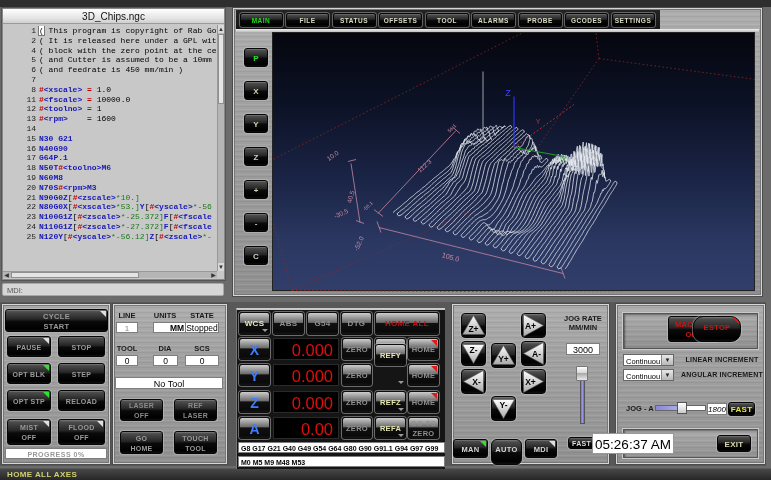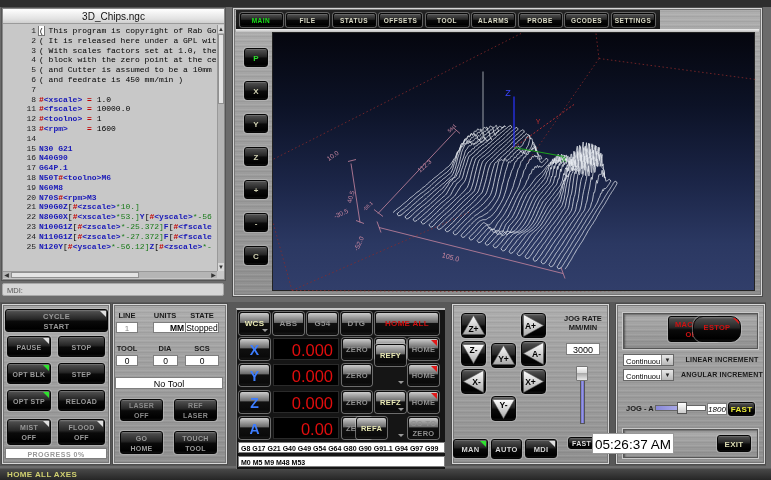--- a/index.html
+++ b/index.html
@@ -33,21 +33,20 @@
 <div class="abs" style="left:0;top:468px;width:771px;height:12px;background:linear-gradient(180deg,#484848,#262626);border-top:1px solid #5a5a5a;">
  <span style="position:absolute;left:7px;top:1px;font-size:8px;font-weight:bold;color:#cfcf70;letter-spacing:0.4px;">HOME ALL AXES</span>
 </div>
 <div class="abs" style="left:0;top:302px;width:766px;height:164px;background:#585858;"></div>
 
 <div class="abs" style="left:2px;top:8px;width:223px;height:272px;background:#c8c8c8;border:1px solid #888;box-shadow:0 0 0 1px #555;">
  <div class="abs" style="left:0;top:0;width:221px;height:15px;background:linear-gradient(180deg,#fff,#e2e2e2 70%,#cfcfcf);border-bottom:1px solid #9a9a9a;text-align:center;font-size:10px;color:#111;line-height:15px;">3D_Chips.ngc</div>
  <div class="abs mono" style="left:0;top:17px;width:214px;height:245px;overflow:hidden;font-size:8px;">
   <div class="cl"><span class="ln">1</span><span class="tcur">(</span><span class="tk"> This program is copyright of Rab Gordon</span></div>
       <div class="cl"><span class="ln">2</span><span class="tk">( It is released here under a GPL witho</span></div>
-      <div class="cl"><span class="ln">3</span><span class="tk">( With scales factors set at 1.0, the</span></div>
       <div class="cl"><span class="ln">4</span><span class="tk">( block with the zero point at the ce</span></div>
       <div class="cl"><span class="ln">5</span><span class="tk">( and Cutter is assumed to be a 10mm</span></div>
       <div class="cl"><span class="ln">6</span><span class="tk">( and feedrate is 450 mm/min )</span></div>
       <div class="cl"><span class="ln">7</span></div>
       <div class="cl"><span class="ln">8</span><span class="tr">#</span><span class="tb">&lt;xscale&gt;</span><span class="tk"> </span><span class="tr">=</span><span class="tk"> 1.0</span></div>
       <div class="cl"><span class="ln">11</span><span class="tr">#</span><span class="tb">&lt;fscale&gt;</span><span class="tk"> </span><span class="tr">=</span><span class="tk"> 10000.0</span></div>
       <div class="cl"><span class="ln">12</span><span class="tr">#</span><span class="tb">&lt;toolno&gt;</span><span class="tk"> </span><span class="tr">=</span><span class="tk"> 1</span></div>
       <div class="cl"><span class="ln">13</span><span class="tr">#</span><span class="tb">&lt;rpm&gt;</span><span class="tk">    </span><span class="tr">=</span><span class="tk"> 1600</span></div>
       <div class="cl"><span class="ln">14</span></div>
       <div class="cl"><span class="ln">15</span><span class="tb">N30 G21</span></div>
@@ -186,21 +185,21 @@
 <div class="abs gb" style="left:408px;top:364px;width:31px;height:22px;font-size:7.5px;letter-spacing:0.3px;line-height:10.0px;padding-top:6.0px;color:#8f8f8f;">HOME<div class="notch nR"></div></div>
 <div class="abs gb" style="left:239px;top:390.5px;width:31px;height:22px;font-size:14px;letter-spacing:0px;line-height:10.0px;padding-top:6.0px;color:#3d7dff;">Z</div>
 <div class="abs" style="left:273px;top:390.5px;width:66px;height:22px;background:#000;border:1px solid #2a2a2a;color:#e00d0d;font-size:16.5px;text-align:right;line-height:22px;padding-right:5px;">0.000</div>
 <div class="abs gb" style="left:342px;top:390.5px;width:30px;height:22px;font-size:7.5px;letter-spacing:0.3px;line-height:10.0px;padding-top:6.0px;color:#8f8f8f;">ZERO</div>
 <div class="abs gb" style="left:375px;top:390.5px;width:31px;height:22px;font-size:7.5px;letter-spacing:0.3px;line-height:10.0px;padding-top:6.0px;color:#e6e6b2;">REFZ</div>
 <div class="abs" style="left:398px;top:407.5px;width:0;height:0;border:3px solid transparent;border-top-color:#999;"></div>
 <div class="abs gb" style="left:408px;top:390.5px;width:31px;height:22px;font-size:7.5px;letter-spacing:0.3px;line-height:10.0px;padding-top:6.0px;color:#8f8f8f;">HOME<div class="notch nR"></div></div>
 <div class="abs gb" style="left:239px;top:417px;width:31px;height:22px;font-size:14px;letter-spacing:0px;line-height:10.0px;padding-top:6.0px;color:#3d7dff;">A</div>
 <div class="abs" style="left:273px;top:417px;width:66px;height:22px;background:#000;border:1px solid #2a2a2a;color:#e00d0d;font-size:16.5px;text-align:right;line-height:22px;padding-right:5px;">0.00</div>
 <div class="abs gb" style="left:342px;top:417px;width:30px;height:22px;font-size:7.5px;letter-spacing:0.3px;line-height:10.0px;padding-top:6.0px;color:#8f8f8f;">ZERO</div>
-<div class="abs gb" style="left:356px;top:417px;width:31px;height:22px;font-size:7.5px;letter-spacing:0.3px;line-height:10.0px;padding-top:6.0px;color:#e6e6b2;">REFA</div>
+<div class="abs gb" style="left:375px;top:417px;width:31px;height:22px;font-size:7.5px;letter-spacing:0.3px;line-height:10.0px;padding-top:6.0px;color:#e6e6b2;">REFA</div>
 <div class="abs" style="left:398px;top:434px;width:0;height:0;border:3px solid transparent;border-top-color:#999;"></div>
 <div class="abs gb" style="left:408px;top:417px;width:31px;height:22px;font-size:7.5px;letter-spacing:0.3px;line-height:10.0px;padding-top:1.0px;color:#8f8f8f;">GO TO<br>ZERO</div>
 <div class="abs wf" style="left:238px;top:442px;width:207px;height:11px;font-size:7px;font-weight:bold;text-align:left;line-height:11px;padding-left:2px;">G8 G17 G21 G40 G49 G54 G64 G80 G90 G91.1 G94 G97 G99</div>
 <div class="abs wf" style="left:238px;top:456px;width:207px;height:11px;font-size:7px;font-weight:bold;text-align:left;line-height:11px;padding-left:2px;">M0 M5 M9 M48 M53</div>
 <div class="abs brush panel" style="left:452px;top:304px;width:157px;height:160px;"></div>
 <div class="abs db" style="left:461px;top:313px;width:25px;height:25px;border-radius:4px;">
 <svg width="25" height="25" style="position:absolute;left:-1px;top:-1px;">
 <defs>
         <linearGradient id="tg461313" x1="0" y1="0" x2="0" y2="1">
           <stop offset="0" stop-color="#ffffff"></stop>
@@ -294,21 +293,21 @@
 <polygon points="1.5,3.5 23.5,3.5 12.5,22.5" fill="url(#tg491396)" stroke="#555" stroke-width="0.6"></polygon>
 <text x="12.5" y="11.5" text-anchor="middle" font-size="8.5" font-weight="bold" fill="#000" font-family="Liberation Sans">Y-</text>
 </svg>
   </div>
 <div class="abs lbl" style="left:553px;top:314px;width:60px;font-size:7.5px;line-height:9px;">JOG RATE<br>MM/MIN</div>
 <div class="abs wf" style="left:566px;top:343px;width:34px;height:12px;font-size:9px;line-height:12px;">3000</div>
 <div class="abs" style="left:580px;top:368px;width:5px;height:56px;background:linear-gradient(90deg,#6868c8,#9f9fe8 40%,#6868c8);border:1px solid #555;"></div>
 <div class="abs" style="left:576px;top:366px;width:12px;height:15px;background:linear-gradient(180deg,#fdfdfd,#d8d8d8 45%,#aaa 50%,#e9e9e9);border:1px solid #777;border-radius:1px;"></div>
 <div class="abs db" style="left:568px;top:437px;width:27px;height:12px;font-size:7px;letter-spacing:0.3px;line-height:12px;padding-top:0.0px;color:#dcdcdc;">FAST</div>
 <div class="abs db" style="left:453px;top:439px;width:35px;height:19px;font-size:7.5px;letter-spacing:0.3px;line-height:10.0px;padding-top:4.5px;color:#d6d6d6;">MAN<div class="notch nG"></div></div>
-<div class="abs db" style="left:491px;top:439px;width:31px;height:20px;font-size:7.5px;letter-spacing:0.3px;line-height:10.0px;padding-top:4.5px;color:#d6d6d6;">AUTO</div>
+<div class="abs db" style="left:491px;top:439px;width:31px;height:26px;font-size:7.5px;letter-spacing:0.3px;line-height:10.0px;padding-top:4.5px;color:#d6d6d6;border-radius:6px;">AUTO</div>
 <div class="abs db" style="left:525px;top:439px;width:32px;height:19px;font-size:7.5px;letter-spacing:0.3px;line-height:10.0px;padding-top:4.5px;color:#d6d6d6;">MDI<div class="notch nW"></div></div>
 <div class="abs brush panel" style="left:616px;top:304px;width:149px;height:160px;"></div>
 <div class="abs brush" style="left:623px;top:313px;width:135px;height:36px;border:1px solid #555;box-shadow:inset 1px 1px 2px rgba(0,0,0,.45), 0 0 0 1px #c9c9c9;"></div>
 <div class="abs db" style="left:632px;top:316px;width:51px;height:26px;font-size:7.5px;letter-spacing:0.3px;line-height:10.0px;padding-top:3.0px;color:#d01212;margin-left:36px;">MACHINE<br>OFF<div class="notch nR"></div></div>
 <div class="abs db" style="left:693px;top:316px;width:48px;height:26px;font-size:7.5px;letter-spacing:0.3px;line-height:16px;padding-top:3.0px;color:#d01212;border-radius:10px;">ESTOP<br>SET<div class="notch nR"></div></div>
 <div class="abs" style="left:623px;top:354px;width:51px;height:12px;background:#fff;border:1px solid #666;">
         <span style="position:absolute;left:2px;top:1.5px;font-size:7.5px;color:#000;">Continuou:</span>
         <div class="abs" style="right:0;top:0;width:12px;height:10px;background:linear-gradient(180deg,#e8e8e8,#b8b8b8);border-left:1px solid #888;color:#222;font-size:6px;line-height:10px;text-align:center;">▼</div>
   </div>
 <div class="abs lbl" style="left:676px;top:356px;width:92px;font-size:7px;letter-spacing:0.2px;white-space:nowrap;overflow:hidden;">LINEAR INCREMENT</div>

